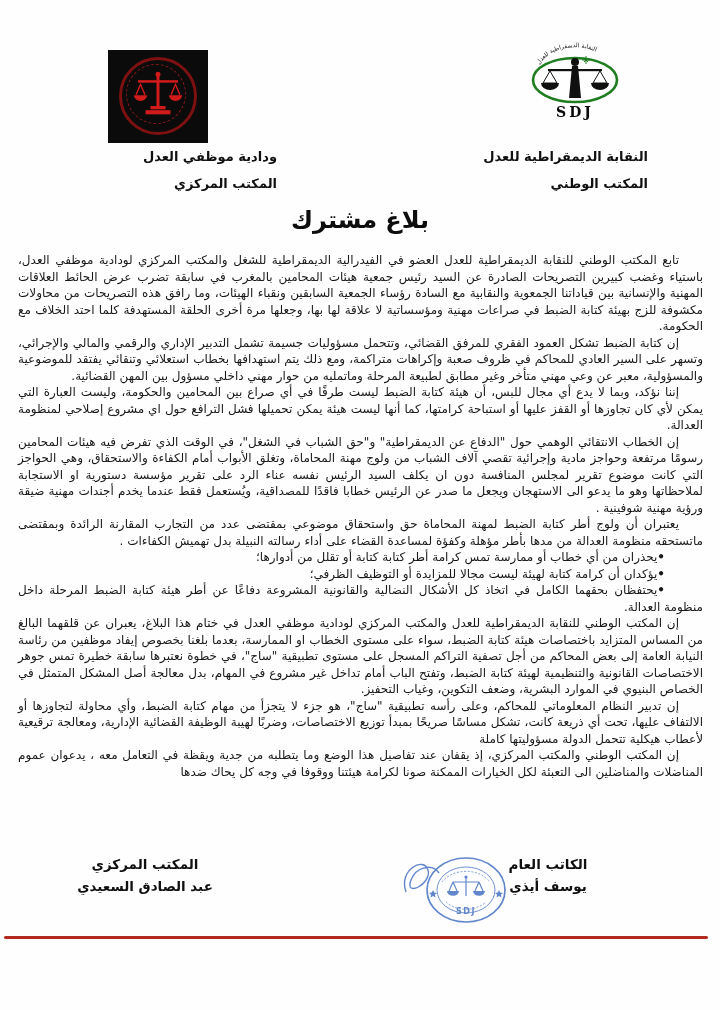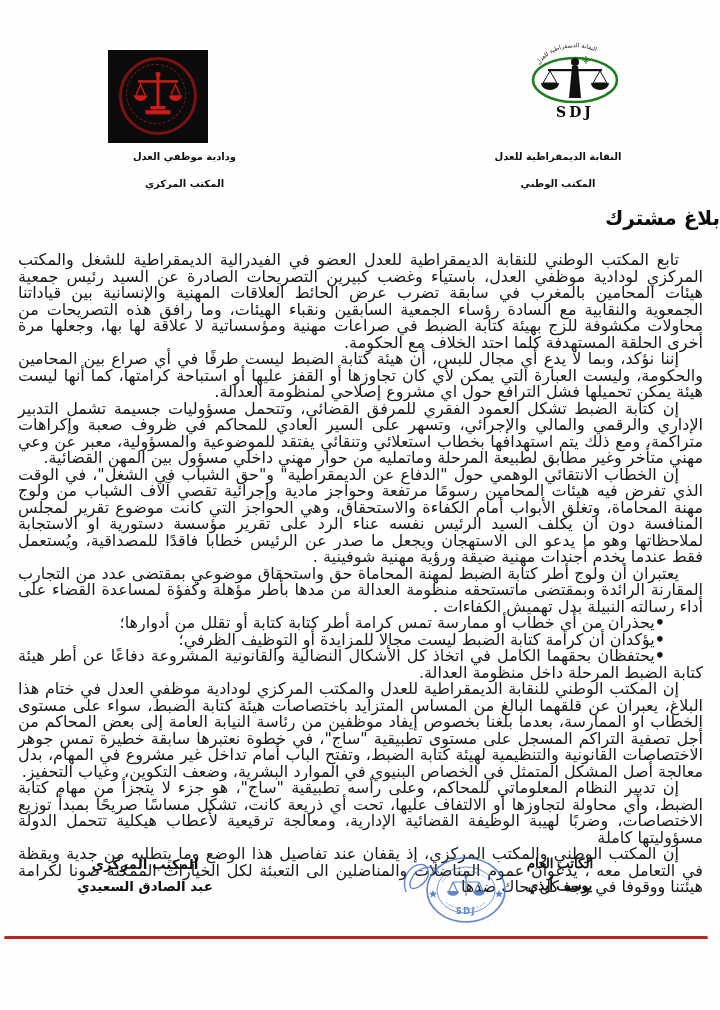--- a/index.html
+++ b/index.html
@@ -16,39 +16,39 @@
   .logo-left .ring-inner{position:absolute; top:14px; left:18px; width:58px; height:58px;
     border:1px dashed #8a1a1a; border-radius:50%;}
   .logo-left svg{position:absolute; top:18px; left:25px;}
   .logo-right{position:absolute; top:42px; left:518px; width:114px; height:86px;}
   .sdj-label{
     position:absolute; top:62px; left:0; width:114px; text-align:center;
     font-family:"DejaVu Serif", serif; font-weight:bold; font-size:14px;
     letter-spacing:3px; color:#0a0a0a;
   }
   
-  .org-col{position:absolute; text-align:center; direction:rtl; font-weight:bold;
-    font-size:10px; line-height:27px; color:#111;}
+  .org-col{position:absolute; text-align:right; direction:rtl; font-weight:bold;
+    font-size:13px; line-height:27px; color:#111;}
   .org-col-right{top:143px; left:468px; width:180px;}
   .org-col-left{top:143px; left:92px; width:185px;}
   
-  .doc-title{position:absolute; top:206px; left:0; width:720px; 
-    direction:rtl; font-size:20px; font-weight:bold; color:#0d0d0d;}
+  .doc-title{position:absolute; top:206px; left:0; width:720px; text-align:center;
+    direction:rtl; font-size:24px; font-weight:bold; color:#0d0d0d;}
   
   .body-text{
     position:absolute; top:252px; left:18px; width:685px;
-    direction:rtl; text-align:justify; font-size:16px; line-height:16.5px; color:#181818;
+    direction:rtl; text-align:justify; font-size:12px; line-height:16.5px; color:#181818;
   }
   .body-text p{margin:0; text-indent:24px;}
   .body-text p.bullet{text-indent:38px;}
   .body-text p.bullet::before{content:"\2022 "; font-weight:bold;}
   
   .sig{position:absolute; direction:rtl; text-align:center; font-weight:bold;
     font-size:13.5px; line-height:22px; color:#101010;}
-  .sig-right{top:853px; left:490px; width:140px;font-family:Liberation Serif, serif;}
+  .sig-right{top:853px; left:478px; width:140px;}
   .sig-left{top:853px; left:50px; width:190px;}
   .stamp{position:absolute; top:850px; left:396px; width:118px; height:80px;}
   
   .divider{position:absolute; top:936px; left:4px; width:704px; height:3px;
     background:var(--divider-red,#b52a20); border-radius:2px;}
   
   .red-ink{fill:var(--logo-red,#d11a1a);}
   .green-stroke{stroke:var(--logo-green,#1e7d1e);}
   .blue-ink{stroke:var(--stamp-blue,#3f6cc2);}
   .blue-fill{fill:var(--stamp-blue,#3f6cc2);}
@@ -101,26 +101,26 @@
   </div>
   <div class="org-col org-col-left">
     <div>ودادية موظفي العدل</div>
     <div>المكتب المركزي</div>
   </div>
 
   <div class="doc-title">بلاغ مشترك</div>
 
   <div class="body-text">
     <p>تابع المكتب الوطني للنقابة الديمقراطية للعدل العضو في الفيدرالية الديمقراطية للشغل والمكتب المركزي لودادية موظفي العدل، باستياء وغضب كبيرين التصريحات الصادرة عن السيد رئيس جمعية هيئات المحامين بالمغرب في سابقة تضرب عرض الحائط العلاقات المهنية والإنسانية بين قياداتنا الجمعوية والنقابية مع السادة رؤساء الجمعية السابقين ونقباء الهيئات، وما رافق هذه التصريحات من محاولات مكشوفة للزج بهيئة كتابة الضبط في صراعات مهنية ومؤسساتية لا علاقة لها بها، وجعلها مرة أخرى الحلقة المستهدفة كلما احتد الخلاف مع الحكومة.</p>
+    <p>إن كتابة الضبط تشكل العمود الفقري للمرفق القضائي، وتتحمل مسؤوليات جسيمة تشمل التدبير الإداري والرقمي والمالي والإجرائي، وتسهر على السير العادي للمحاكم في ظروف صعبة وإكراهات متراكمة، ومع ذلك يتم استهدافها بخطاب استعلائي وتنقائي يفتقد للموضوعية والمسؤولية، معبر عن وعي مهني متأخر وغير مطابق لطبيعة المرحلة وماتمليه من حوار مهني داخلي مسؤول بين المهن القضائية.</p>
     <p>إننا نؤكد، وبما لا يدع أي مجال للبس، أن هيئة كتابة الضبط ليست طرفًا في أي صراع بين المحامين والحكومة، وليست العبارة التي يمكن لأي كان تجاوزها أو القفز عليها أو استباحة كرامتها، كما أنها ليست هيئة يمكن تحميلها فشل الترافع حول اي مشروع إصلاحي لمنظومة العدالة.</p>
-    <p>إن كتابة الضبط تشكل العمود الفقري للمرفق القضائي، وتتحمل مسؤوليات جسيمة تشمل التدبير الإداري والرقمي والمالي والإجرائي، وتسهر على السير العادي للمحاكم في ظروف صعبة وإكراهات متراكمة، ومع ذلك يتم استهدافها بخطاب استعلائي وتنقائي يفتقد للموضوعية والمسؤولية، معبر عن وعي مهني متأخر وغير مطابق لطبيعة المرحلة وماتمليه من حوار مهني داخلي مسؤول بين المهن القضائية.</p>
     <p>إن الخطاب الانتقائي الوهمي حول "الدفاع عن الديمقراطية" و"حق الشباب في الشغل"، في الوقت الذي تفرض فيه هيئات المحامين رسومًا مرتفعة وحواجز مادية وإجرائية تقصي آلاف الشباب من ولوج مهنة المحاماة، وتغلق الأبواب أمام الكفاءة والاستحقاق، وهي الحواجز التي كانت موضوع تقرير لمجلس المنافسة دون ان يكلف السيد الرئيس نفسه عناء الرد على تقرير مؤسسة دستورية او الاستجابة لملاحظاتها وهو ما يدعو الى الاستهجان ويجعل ما صدر عن الرئيس خطابا فاقدًا للمصداقية، ويُستعمل فقط عندما يخدم أجندات مهنية ضيقة ورؤية مهنية شوفينية .</p>
     <p>يعتبران أن ولوج أطر كتابة الضبط لمهنة المحاماة حق واستحقاق موضوعي بمقتضى عدد من التجارب المقارنة الرائدة وبمقتضى ماتستحقه منظومة العدالة من مدها بأطر مؤهلة وكفؤة لمساعدة القضاء على أداء رسالته النبيلة بدل تهميش الكفاءات .</p>
     <p class="bullet">يحذران من أي خطاب أو ممارسة تمس كرامة أطر كتابة كتابة أو تقلل من أدوارها؛</p>
-    <p class="bullet">يؤكدان أن كرامة كتابة الضبط ليست مجالا للمزايدة أو التوظيف الظرفي؛</p>
+    <p class="bullet">يؤكدان أن كرامة كتابة لهيئة ليست مجالا للمزايدة أو التوظيف الظرفي؛</p>
     <p class="bullet">يحتفظان بحقهما الكامل في اتخاذ كل الأشكال النضالية والقانونية المشروعة دفاعًا عن أطر هيئة كتابة الضبط المرحلة داخل منظومة العدالة.</p>
     <p>إن المكتب الوطني للنقابة الديمقراطية للعدل والمكتب المركزي لودادية موظفي العدل في ختام هذا البلاغ، يعبران عن قلقهما البالغ من المساس المتزايد باختصاصات هيئة كتابة الضبط، سواء على مستوى الخطاب او الممارسة، بعدما بلغنا بخصوص إيفاد موظفين من رئاسة النيابة العامة إلى بعض المحاكم من أجل تصفية التراكم المسجل على مستوى تطبيقية "ساج"، في خطوة نعتبرها سابقة خطيرة تمس جوهر الاختصاصات القانونية والتنظيمية لهيئة كتابة الضبط، وتفتح الباب أمام تداخل غير مشروع في المهام، بدل معالجة أصل المشكل المتمثل في الخصاص البنيوي في الموارد البشرية، وضعف التكوين، وغياب التحفيز.</p>
     <p>إن تدبير النظام المعلوماتي للمحاكم، وعلى رأسه تطبيقية "ساج"، هو جزء لا يتجزأ من مهام كتابة الضبط، وأي محاولة لتجاوزها أو الالتفاف عليها، تحت أي ذريعة كانت، تشكل مساسًا صريحًا بمبدأ توزيع الاختصاصات، وضربًا لهيبة الوظيفة القضائية الإدارية، ومعالجة ترقيعية لأعطاب هيكلية تتحمل الدولة مسؤوليتها كاملة</p>
     <p>إن المكتب الوطني والمكتب المركزي، إذ يقفان عند تفاصيل هذا الوضع وما يتطلبه من جدية ويقظة في التعامل معه ، يدعوان عموم المناضلات والمناضلين الى التعبئة لكل الخيارات الممكنة صونا لكرامة هيئتنا ووقوفا في وجه كل يحاك ضدها</p>
   </div>
 
   <div class="sig sig-right">
     <div>الكاتب العام</div>
     <div>يوسف أيذي</div>
   </div>

